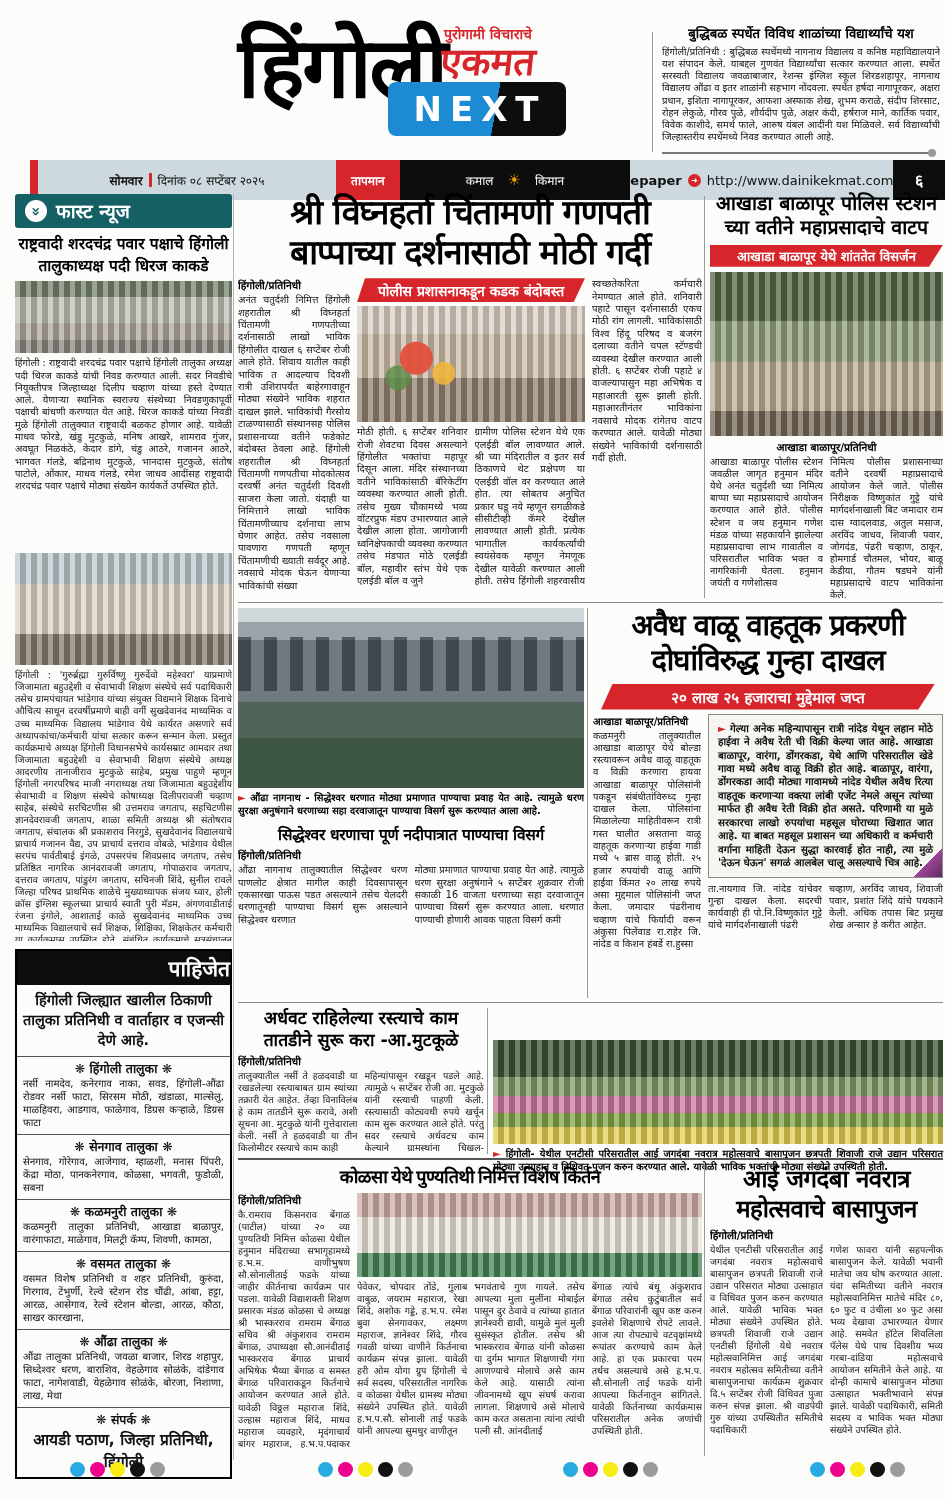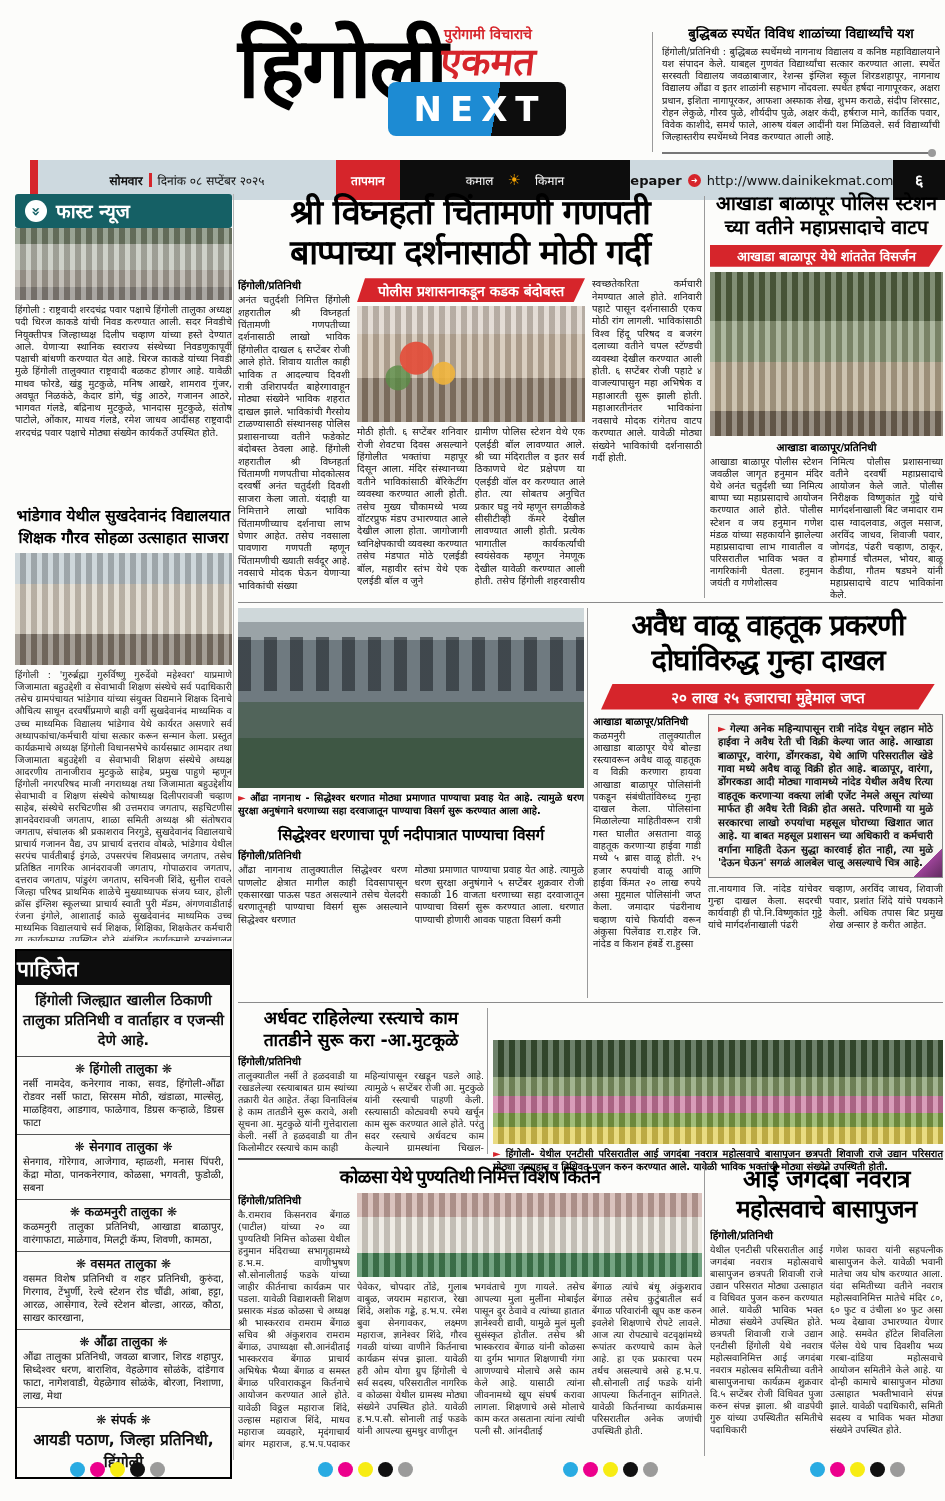--- a/index.html
+++ b/index.html
@@ -55,21 +55,21 @@
   .seg{display:flex;align-items:center;justify-content:center;gap:6px;}
   .seg.light{background:#cdd9df;color:#111;}
   .seg.dark{background:#0d0d0d;color:#fff;}
   .seg.redbg{background:#d6252b;color:#fff;font-weight:bold;}
   .fastnews-head{background:#156065;color:#fff;height:34px;display:flex;align-items:center;
                  gap:9px;padding-left:10px;border-radius:3px;}
   .fn-icon{width:22px;height:22px;border-radius:50%;background:#fff;color:#156065;display:flex;
            align-items:center;justify-content:center;font-weight:bold;font-size:15px;}
   .fn-icon span{transform:rotate(90deg);display:block;line-height:1;}
   .wanted{border:2px solid #000;margin-top:8px;}
-  .wanted-head{background:#0d0d0d;color:#fff;font-weight:bold;font-size:21px;text-align:left;padding:3px 0;}
+  .wanted-head{background:#0d0d0d;color:#fff;font-weight:bold;font-size:21px;text-align:right;padding:3px 0;}
   .wanted-intro{font-weight:bold;font-size:14.5px;text-align:center;line-height:1.35;padding:6px 5px;
                 border-bottom:1px solid #555;}
   .w-sec{border-bottom:1px solid #555;padding:3px 6px 5px;}
   .w-sec:last-child{border-bottom:none;}
   .w-h{font-weight:bold;font-size:12.5px;text-align:center;}
   .w-b{font-size:10px;line-height:1.3;text-align:justify;}
   .w-contact-name{font-weight:bold;font-size:15.5px;text-align:center;}
   .epaper-icon{width:13px;height:13px;border-radius:50%;background:#d6252b;color:#fff;
                display:inline-flex;align-items:center;justify-content:center;font-size:8px;}
   .chess-rule{position:relative;background:#777;height:2px;}
@@ -117,23 +117,23 @@
   </div>
 
   <div class="abs vline" style="left:232.5px;top:194px;height:1266px;background:#b5b5b5;"></div>
   <div class="abs" style="left:15px;top:194px;width:217px;">
     <div class="fastnews-head">
       <span class="fn-icon">
           <span>»</span>
         </span>
       <span style="font-weight:bold;font-size:19px;">फास्ट न्यूज</span>
     </div>
+    <div class="hl" style="font-size:15.5px;line-height:1.4;margin:6px 0 4px;">राष्ट्रवादी शरदचंद्र पवार पक्षाचे हिंगोली तालुकाध्यक्ष पदी  धिरज काकडे</div>
     <div class="photo ph-men crowdlines" style="height:72px;"></div>
     <div class="body-txt" style="font-size:9.6px;margin-top:4px;height:196px;">हिंगोली : राष्ट्रवादी शरदचंद्र पवार पक्षाचे हिंगोली तालुका अध्यक्ष पदी धिरज काकडे यांची निवड करण्यात आली. सदर निवडीचे नियुक्तीपत्र जिल्हाध्यक्ष दिलीप चव्हाण यांच्या हस्ते देण्यात आले. येणाऱ्या स्थानिक स्वराज्य संस्थेच्या निवडणुकापूर्वी पक्षाची बांधणी करण्यात येत आहे. धिरज काकडे यांच्या निवडी मुळे हिंगोली तालुक्यात राष्ट्रवादी बळकट होणार आहे. यावेळी माधव फोरडे, खंडु मुटकुळे, मनिष आखरे, शामराव गुंजर, अवघूत निळकंठे, केदार डांगे, चंडु आठरे, गजानन आठरे, भागवत गंलडे, बद्रिनाथ मुटकुळे, भानदास मुटकुळे, संतोष पाटोले, ओंकार, माधव गंलडे, रमेश जाधव आदींसह राष्ट्रवादी शरदचंद्र पवार पक्षाचे मोठ्या संख्येन कार्यकर्ते उपस्थित होते.</div>
-    <div class="hl" style="font-size:15.5px;line-height:1.4;margin:6px 0 4px;">भांडेगाव येथील सुखदेवानंद विद्यालयात शिक्षक गौरव सोहळा उत्साहात साजरा</div>
     <div class="photo ph-school crowdlines" style="height:112px;"></div>
     <div class="body-txt" style="font-size:9.4px;margin-top:4px;height:272px;">हिंगोली : 'गुरुर्ब्रह्मा गुरुर्विष्णु गुरुर्देवो महेश्वरा' याप्रमाणे जिजामाता बहुउद्देशी व सेवाभावी शिक्षण संस्थेचे सर्व पदाधिकारी तसेच ग्रामपंचायत भांडेगाव यांच्या संयुक्त विद्यमाने शिक्षक दिनाचे औचित्य साधून दरवर्षीप्रमाणे बाही वर्गी सुखदेवानंद माध्यमिक व उच्च माध्यमिक विद्यालय भांडेगाव येथे कार्यरत असणारे सर्व अध्यापकांचा/कर्मचारी यांचा सत्कार करून सन्मान केला. प्रस्तुत कार्यक्रमाचे अध्यक्ष हिंगोली विधानसभेचे कार्यसम्राट आमदार तथा जिजामाता बहुउद्देशी व सेवाभावी शिक्षण संस्थेचे अध्यक्ष आदरणीय तानाजीराव मुटकुळे साहेब, प्रमुख पाहुणे म्हणून हिंगोली नगरपरिषद माजी नगराध्यक्ष तथा जिजामाता बहुउद्देशीय सेवाभावी व शिक्षण संस्थेचे कोषाध्यक्ष दिलीपरावजी चव्हाण साहेब, संस्थेचे सरचिटणीस श्री उत्तमराव जगताप, सहचिटणीस ज्ञानदेवरावजी जगताप, शाळा समिती अध्यक्ष श्री संतोषराव जगताप, संचालक श्री प्रकाशराव निरगुडे, सुखदेवानंद विद्यालयाचे प्राचार्य गजानन वैद्य, उप प्राचार्य दत्तराव वोबळे, भांडेगाव येथील सरपंच पार्वतीबाई इंगळे, उपसरपंच शिवप्रसाद जगताप, तसेच प्रतिष्ठित नागरिक आनंदरावजी जगताप, गोपाळराव जगताप, दत्तराव जगताप, पांडुरंग जगताप, सचिनजी शिंदे, सुनील रावले जिल्हा परिषद प्राथमिक शाळेचे मुख्याध्यापक संजय घ्वार, होली क्रॉस इंग्लिश स्कूलच्या प्राचार्य स्वाती पुरी मॅडम, अंगणवाडीताई रंजना इंगोले, आशाताई काळे सुखदेवानंद माध्यमिक उच्च माध्यमिक विद्यालयाचे सर्व शिक्षक, शिक्षिका, शिक्षकेतर कर्मचारी या कार्यक्रमास उपस्थित होते. संबंधित कार्यक्रमाचे सूत्रसंचालन जिजामाता शिक्षण संस्थेचे सरचिटणीस आदरणीय उत्तमरावजी जगताप साहेब व संचालक आदरणीय संतोषरावजी जगताप यांनी केले तसेच कार्यक्रमाचे आभार मानले.</div>
 
     <div class="wanted">
       <div class="wanted-head">पाहिजेत</div>
       <div class="wanted-intro">हिंगोली जिल्ह्यात खालील ठिकाणी तालुका प्रतिनिधी व वार्ताहार व एजन्सी देणे आहे.</div>
       <div class="w-sec">
         <div class="w-h">❋ हिंगोली तालुका ❋</div>
         <div class="w-b">नर्सी नामदेव, कनेरगाव नाका, सवड, हिंगोली-औंढा रोडवर नर्सी फाटा, सिरसम मोठी, खंडाळा, माल्सेलु, माळहिवरा, आडगाव, फाळेगाव, डिग्रस कऱ्हाळे, डिग्रस फाटा</div>
       </div>

